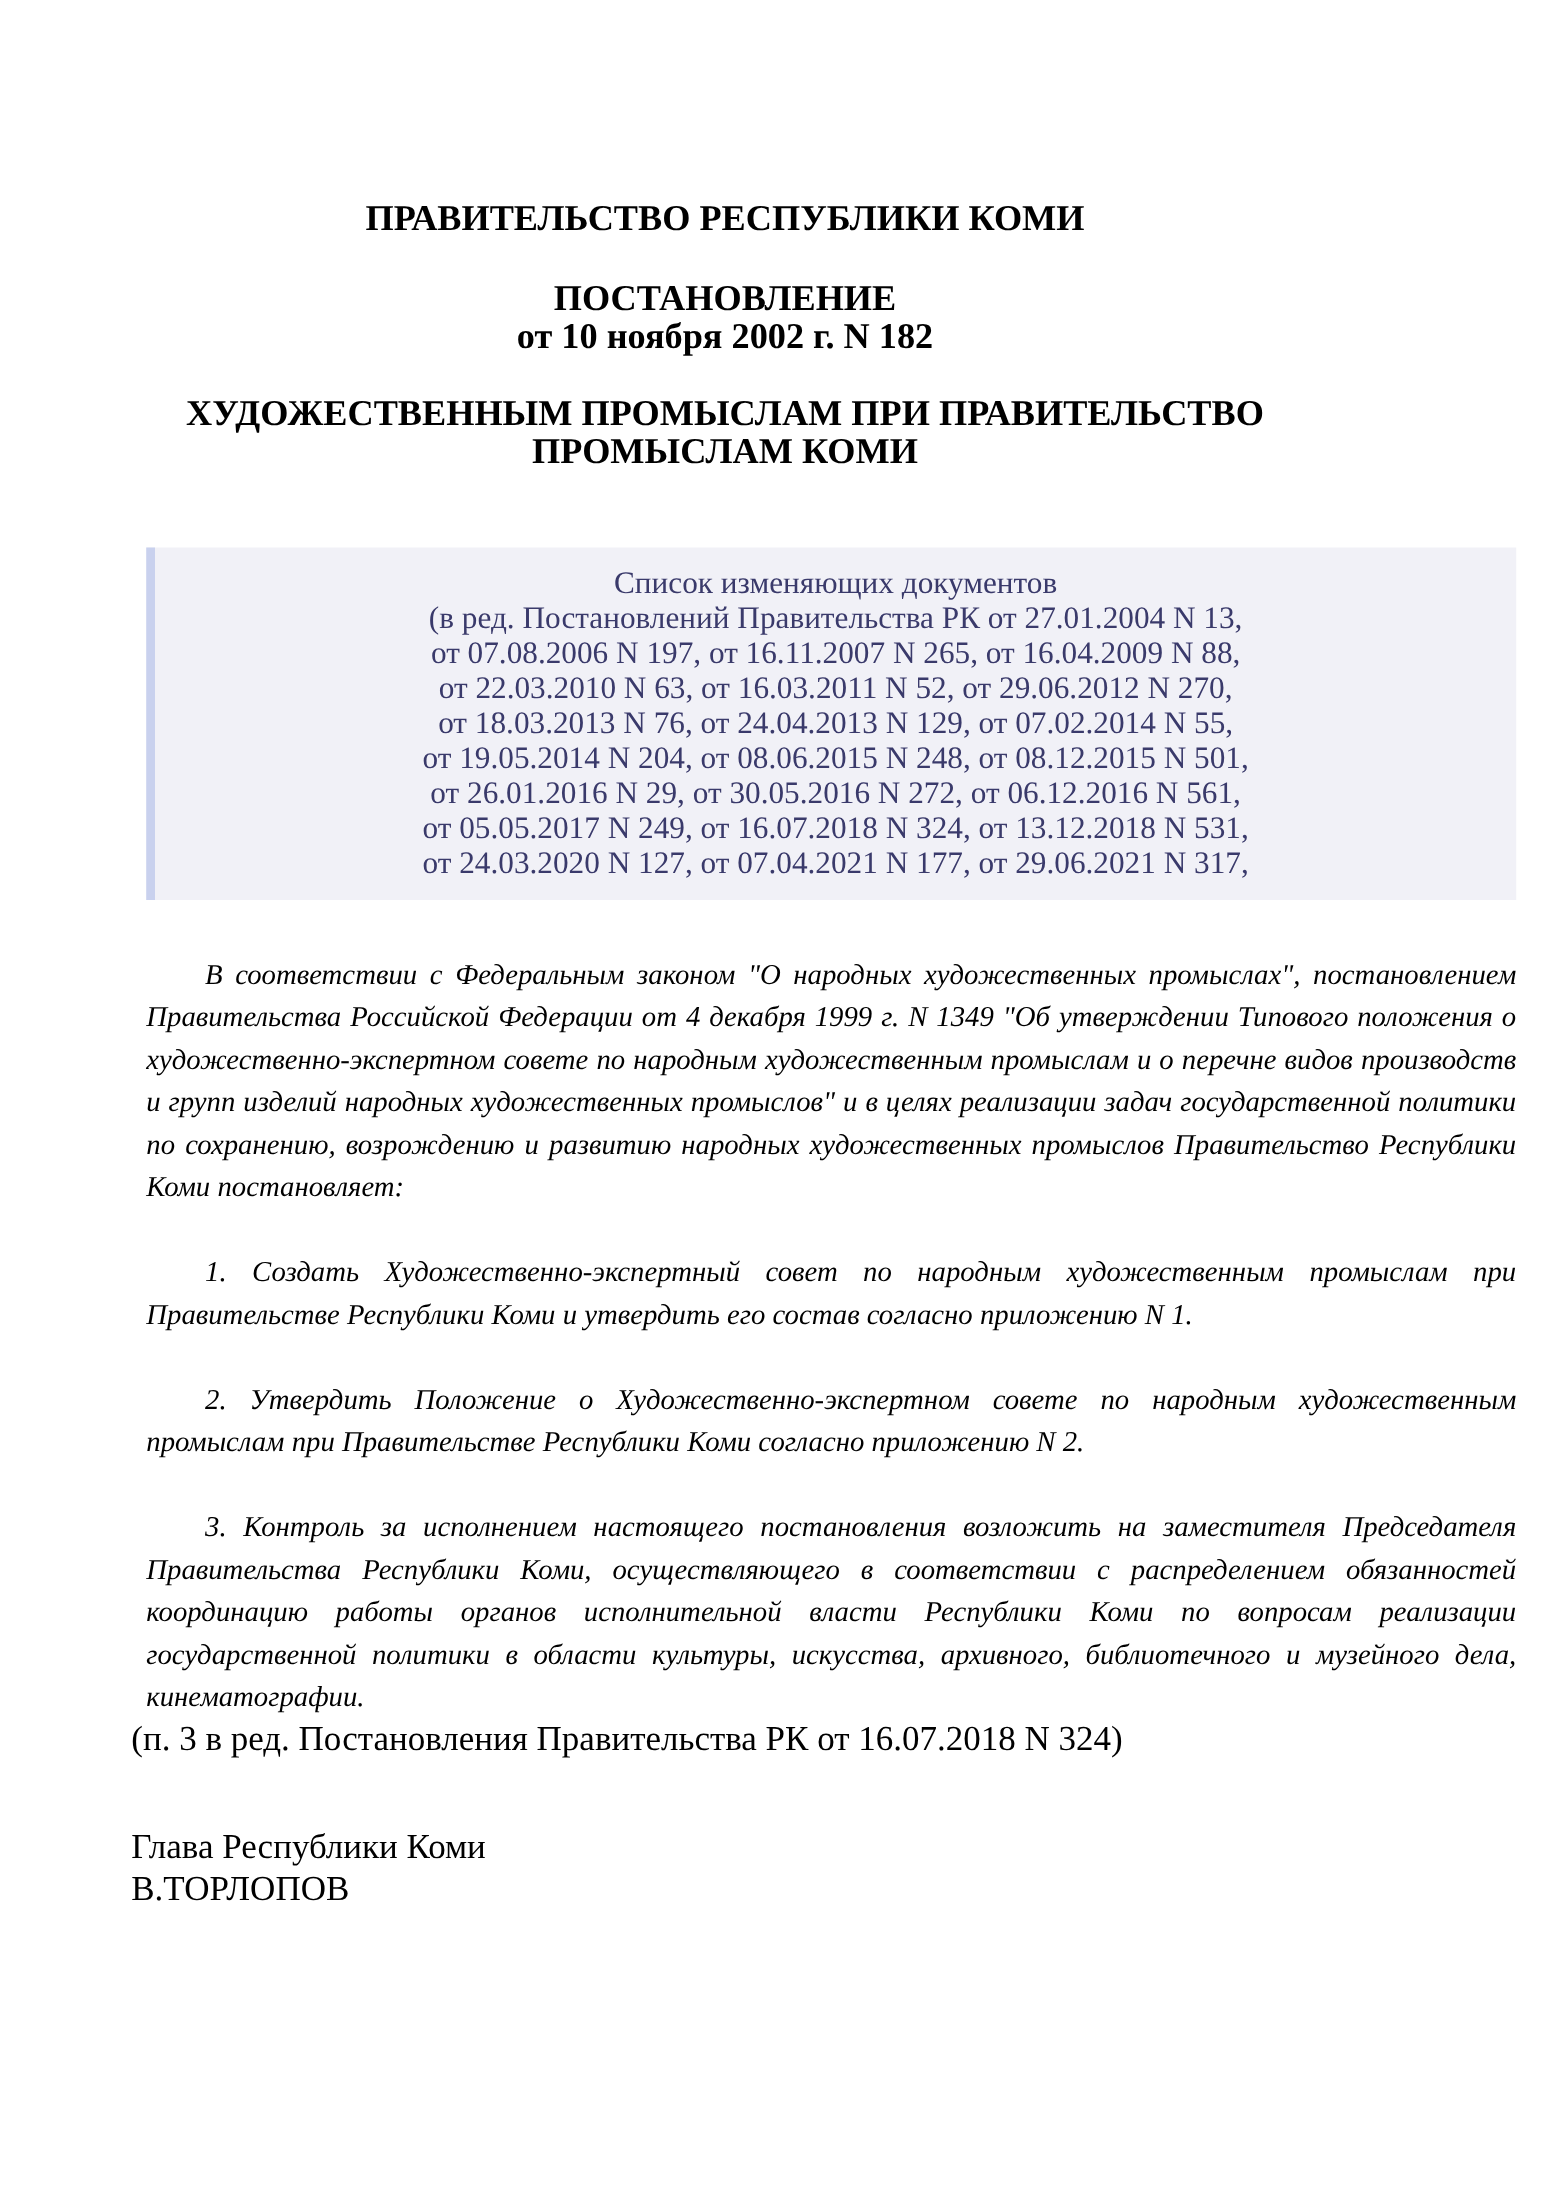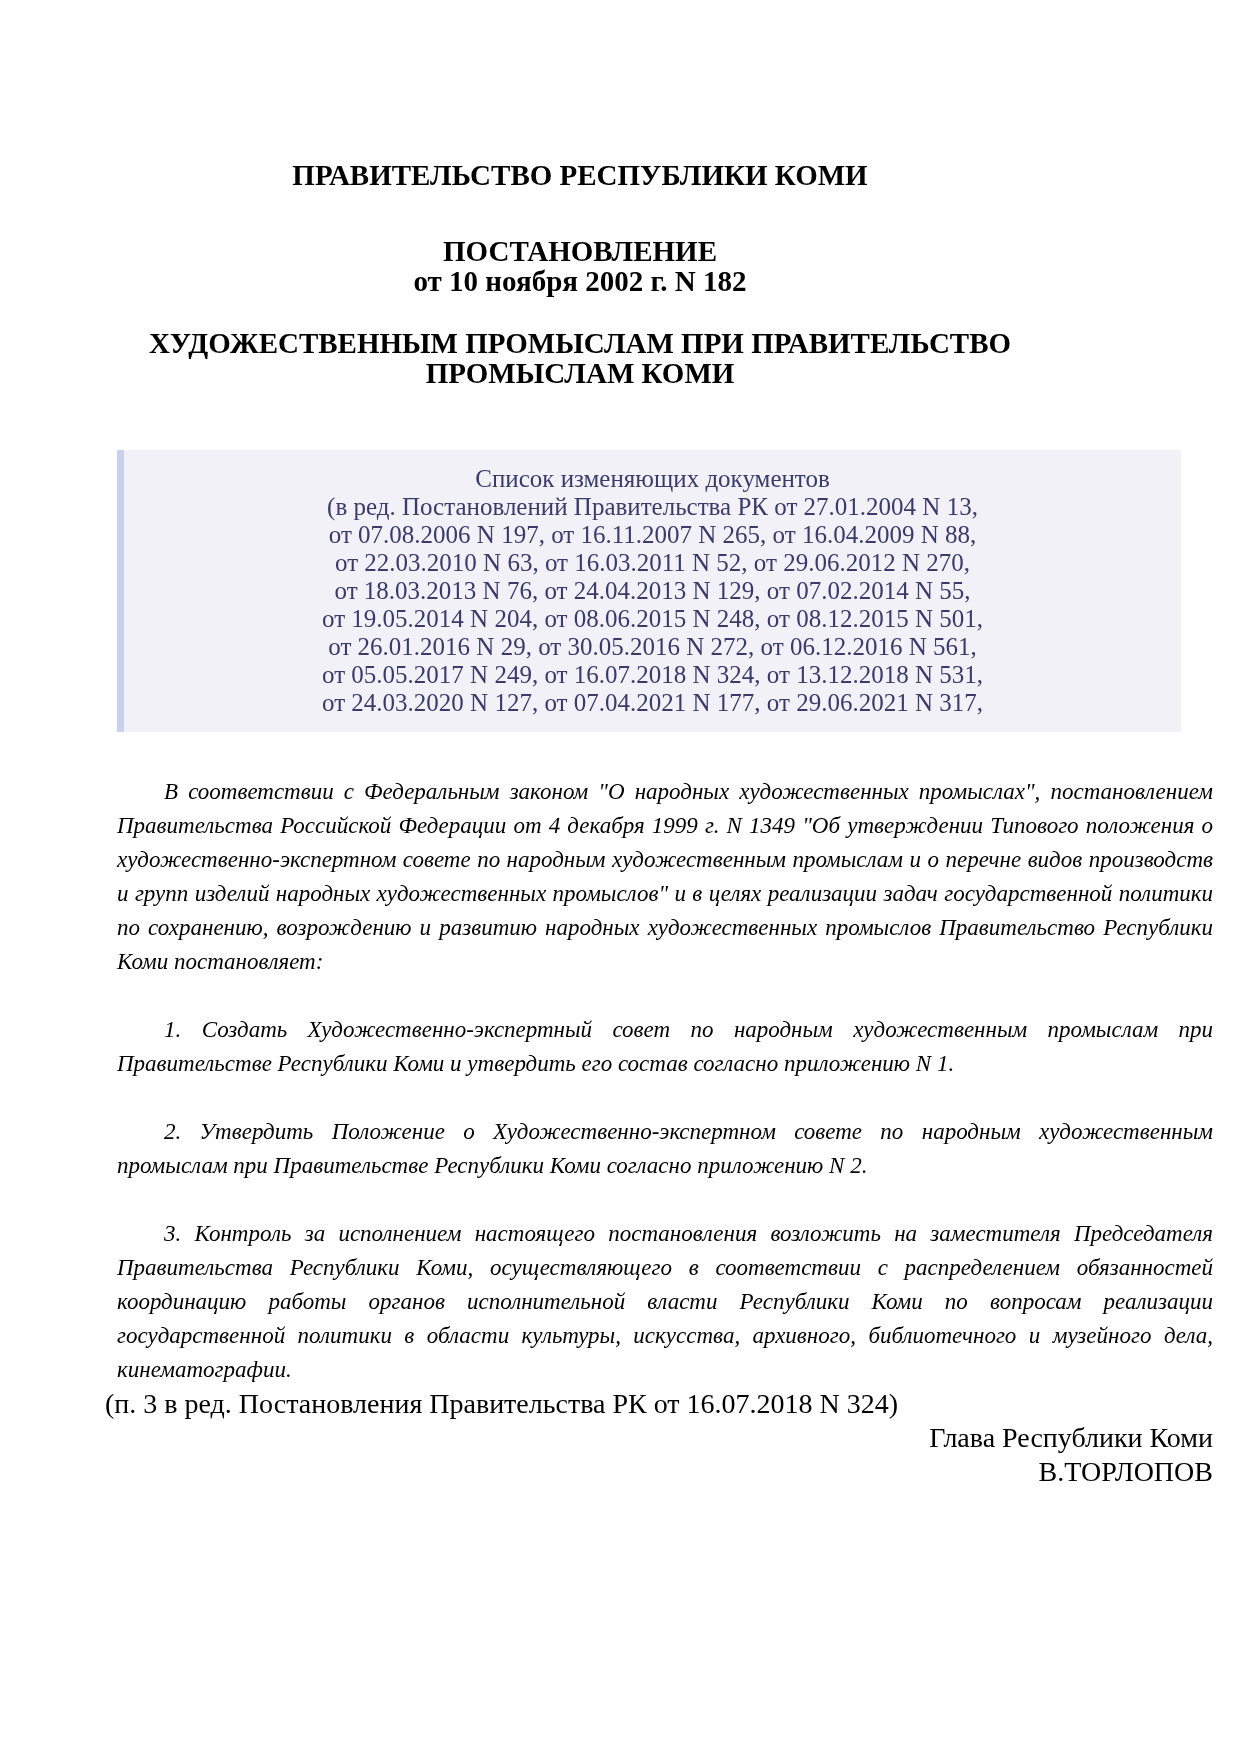--- a/index.html
+++ b/index.html
@@ -23,30 +23,30 @@
     width: 1108px;
   }
   .title-block {
     width: 950px;
     text-align: center;
     font-weight: bold;
     font-size: 29px;
     line-height: 30px;
   }
   .org-line { margin-top: 160px; }
-  .doc-type { margin-top: 46px; }
+  .doc-type { margin-top: 34px; }
   .doc-date { margin-top: 0; }
   .doc-title { margin-top: 32px; }
   .amendments-box {
     margin-top: 62px;
     margin-left: 12px;
     width: 1017px;
     background: #f1f1f7;
     border-left: 7px solid #c9d1ee;
-    padding: 15px 20px;
+    padding: 15px 36px;
     color: #3a3a6b;
     font-size: 25px;
     line-height: 28px;
     text-align: center;
   }
   .para {
     margin: 34px 0 0 12px;
     font-size: 23px;
     line-height: 34px;
     text-align: justify;
@@ -56,21 +56,22 @@
   .para.first { margin-top: 43px; }
   .note {
     margin: 0;
     font-size: 28px;
     line-height: 34px;
     text-align: left;
     text-indent: 0;
     color: #000000;
   }
   .signature {
-    text-align: right;
+    margin-top: 52px;
+    text-align: left;
     font-size: 28px;
     line-height: 34px;
   }
 </style>
 </head>
 <body>
 
 <div class="page">
   <div class="content">
 

